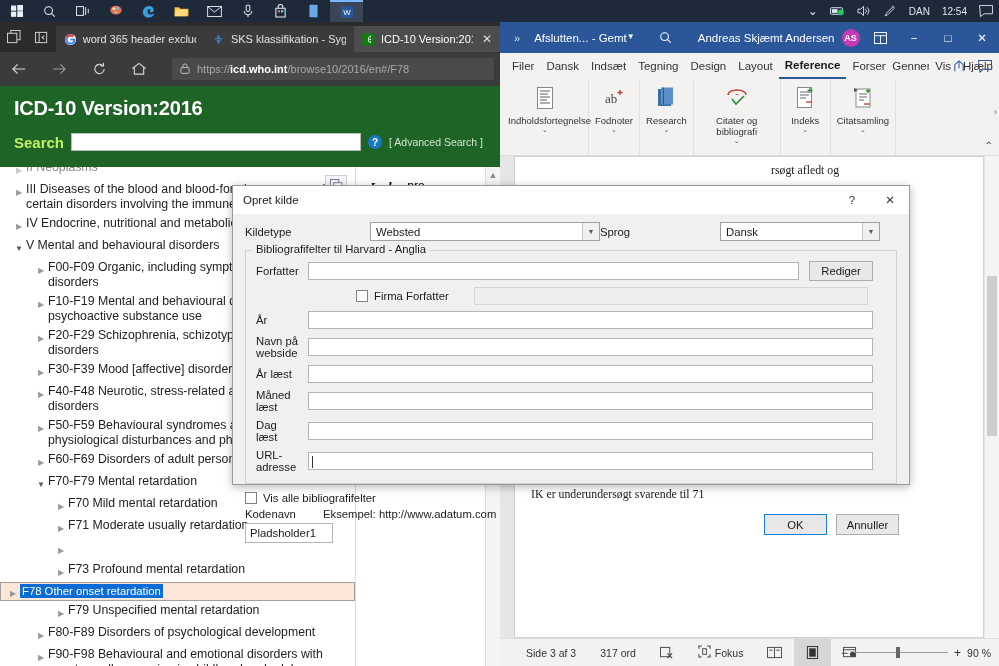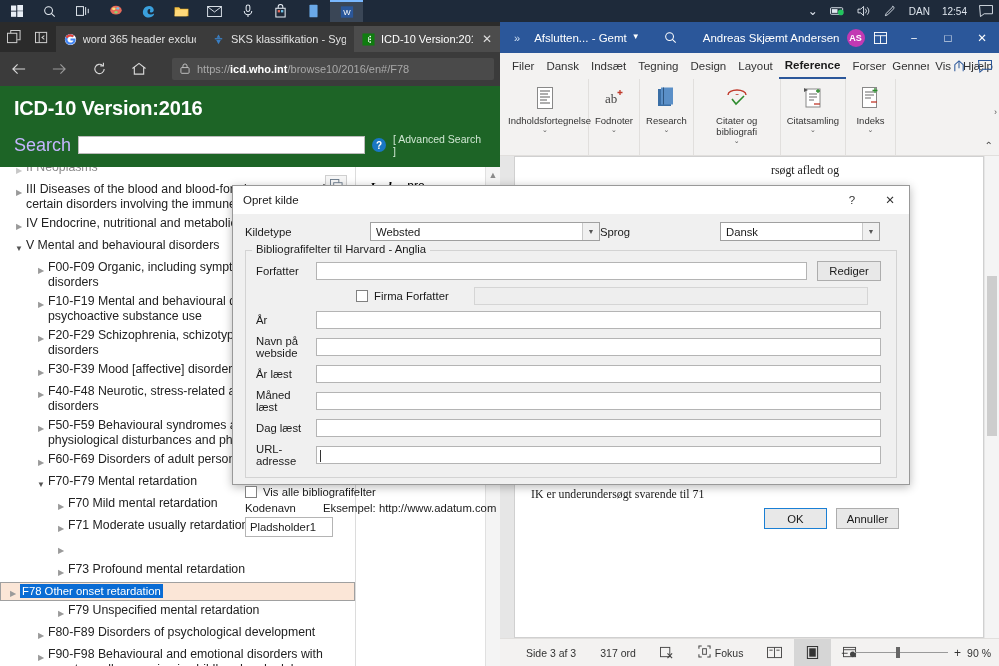--- a/index.html
+++ b/index.html
@@ -67,21 +67,21 @@
   .br-url .dim { color: #a9a9a9; }
 
   
   .icd-page {
     position: absolute; left: 0; top: 64px; width: 500px; height: 602px;
     background: #fff; overflow: hidden;
   }
   .icd-header { background: #1d6426; height: 81px; padding: 11px 14px 0 14px; }
   .icd-title { color: #fff; font-size: 20px; font-weight: bold; letter-spacing: -.2px; }
   .icd-searchrow { display: flex; align-items: center; gap: 7px; margin-top: 13px; }
-  .icd-searchlabel { color: #c4b5fd; font-size: 18px; }
+  .icd-searchlabel { color: #bef264; font-size: 15px; font-weight: bold; }
   .icd-searchbox {
     width: 290px; height: 18px; background: #fff; border: 1px solid #bbb;
   }
   .icd-help {
     width: 14px; height: 14px; border-radius: 50%; background: #1a77c4;
     color: #fff; font-size: 10px; font-weight: bold; display: flex;
     align-items: center; justify-content: center;
   }
   .icd-adv { color: #cfe6d2; font-size: 10.5px; }
 
@@ -134,21 +134,21 @@
   
   .word {
     position: absolute; left: 500px; top: 22px; width: 499px; height: 644px;
     background: #f3f2f1;
   }
   .word-title {
     height: 31px; background: #2b579a; display: flex; align-items: center;
     color: #fff; font-size: 11.5px; position: relative;
   }
   .w-chev { padding: 0 14px 0 14px; font-size: 11px; color: #cfe0f5; }
-  .w-doctitle { display: flex; align-items: flex-start; gap: 5px; }
+  .w-doctitle { display: flex; align-items: flex-start; }
   .w-caret { font-size: 8px; }
   .w-searchicon { margin-left: 24px; display: flex; align-items: center; }
   .w-user { margin-left: 26px; display: flex; align-items: center; gap: 7px; }
   .w-avatar {
     width: 18px; height: 18px; border-radius: 50%; background: #c239b3;
     color: #fff; font-size: 9px; display: flex; align-items: center;
     justify-content: center; font-weight: 600;
   }
   .w-wincontrols { position: absolute; right: 0; top: 0; display: flex; height: 31px; }
   .w-wc { width: 34px; height: 31px; display: flex; align-items: center; justify-content: center; color: #fff; }
@@ -240,21 +240,21 @@
     display: flex; align-items: center; padding-left: 5px;
     font-size: 11.3px; position: relative;
   }
   .sel .dd {
     position: absolute; right: 0; top: 0; width: 17px; height: 17px;
     background: #f0f0f0; border-left: 1px solid #c9c9c9;
     display: flex; align-items: center; justify-content: center;
     font-size: 7px; color: #555;
   }
   .fieldset {
-    border: 1px solid #d3d3d3; margin-top: 4px; padding: 10px 15px 8px 10px;
+    border: 1px solid #d3d3d3; margin-top: 4px; padding: 10px 23px 8px 10px;
     position: relative;
   }
   .fieldset > .legend {
     position: absolute; top: -8px; left: 6px; background: #f0f0f0;
     padding: 0 4px; font-size: 11.3px;
   }
   .inp {
     height: 18px; background: #fff; border: 1px solid #b4b4b4; flex: 1;
   }
   .inp.gray { background: #eeeeee; border-color: #d5d5d5; }
@@ -715,45 +715,45 @@
               <path d="M4 8a9 5 0 0 1 18 0" fill="none" stroke="#c0392b" stroke-width="1.4"></path>
               <text x="13" y="10" font-size="11" fill="#c0392b" text-anchor="middle" font-family="Liberation Serif">-</text>
               <path d="M8 12l4 5 8-8" fill="none" stroke="#2e8b2e" stroke-width="1.6"></path>
             </svg>
           </div>
           <div class="rb-label">Citater og bibliografi</div>
           <div class="rb-caret">⌄</div>
         </div>
         <div class="rb-group">
           <div class="rb-icon">
+            <svg width="22" height="24" viewBox="0 0 22 24">
+              <rect x="3.5" y="1.5" width="14" height="20" fill="#fff" stroke="#888" stroke-width="1"></rect>
+              <line x1="6" y1="6" x2="15" y2="6" stroke="#777" stroke-width="1.1"></line>
+              <line x1="6" y1="9" x2="15" y2="9" stroke="#777" stroke-width="1.1"></line>
+              <line x1="6" y1="12" x2="12" y2="12" stroke="#777" stroke-width="1.1"></line>
+              <path d="M16 2v5M13.5 4.5h5" stroke="#2e8b2e" stroke-width="1.3"></path>
+              <path d="M12 16h6" stroke="#c0392b" stroke-width="1.3"></path>
+            </svg>
+          </div>
+          <div class="rb-label">Indeks</div>
+          <div class="rb-caret">⌄</div>
+        </div>
+        <div class="rb-group">
+          <div class="rb-icon">
             <svg width="24" height="24" viewBox="0 0 24 24">
               <rect x="5" y="3" width="14" height="18" fill="#fff" stroke="#888" stroke-width="1"></rect>
               <line x1="8" y1="8" x2="16" y2="8" stroke="#777" stroke-width="1.1"></line>
               <line x1="8" y1="11" x2="16" y2="11" stroke="#777" stroke-width="1.1"></line>
               <line x1="8" y1="14" x2="13" y2="14" stroke="#777" stroke-width="1.1"></line>
               <path d="M3 2l4 2-4 2z" fill="#555"></path>
               <path d="M17 3v4M15 5h4" stroke="#2e8b2e" stroke-width="1.3"></path>
               <path d="M13 18h6" stroke="#c0392b" stroke-width="1.3"></path>
             </svg>
           </div>
           <div class="rb-label">Citatsamling</div>
-          <div class="rb-caret">⌄</div>
-        </div>
-        <div class="rb-group">
-          <div class="rb-icon">
-            <svg width="22" height="24" viewBox="0 0 22 24">
-              <rect x="3.5" y="1.5" width="14" height="20" fill="#fff" stroke="#888" stroke-width="1"></rect>
-              <line x1="6" y1="6" x2="15" y2="6" stroke="#777" stroke-width="1.1"></line>
-              <line x1="6" y1="9" x2="15" y2="9" stroke="#777" stroke-width="1.1"></line>
-              <line x1="6" y1="12" x2="12" y2="12" stroke="#777" stroke-width="1.1"></line>
-              <path d="M16 2v5M13.5 4.5h5" stroke="#2e8b2e" stroke-width="1.3"></path>
-              <path d="M12 16h6" stroke="#c0392b" stroke-width="1.3"></path>
-            </svg>
-          </div>
-          <div class="rb-label">Indeks</div>
           <div class="rb-caret">⌄</div>
         </div>
         <span class="rb-more">›</span>
         <span class="rb-collapse">⌃</span>
     </div>
 
     <div class="word-doc">
       <div class="page" id="doc-page">
           <p style="padding-left: 240px; margin-bottom: 21px;">rsøgt afledt og</p>
           <p style="padding-left: 240px; margin-bottom: 21px;">n bundet hen ov</p>

